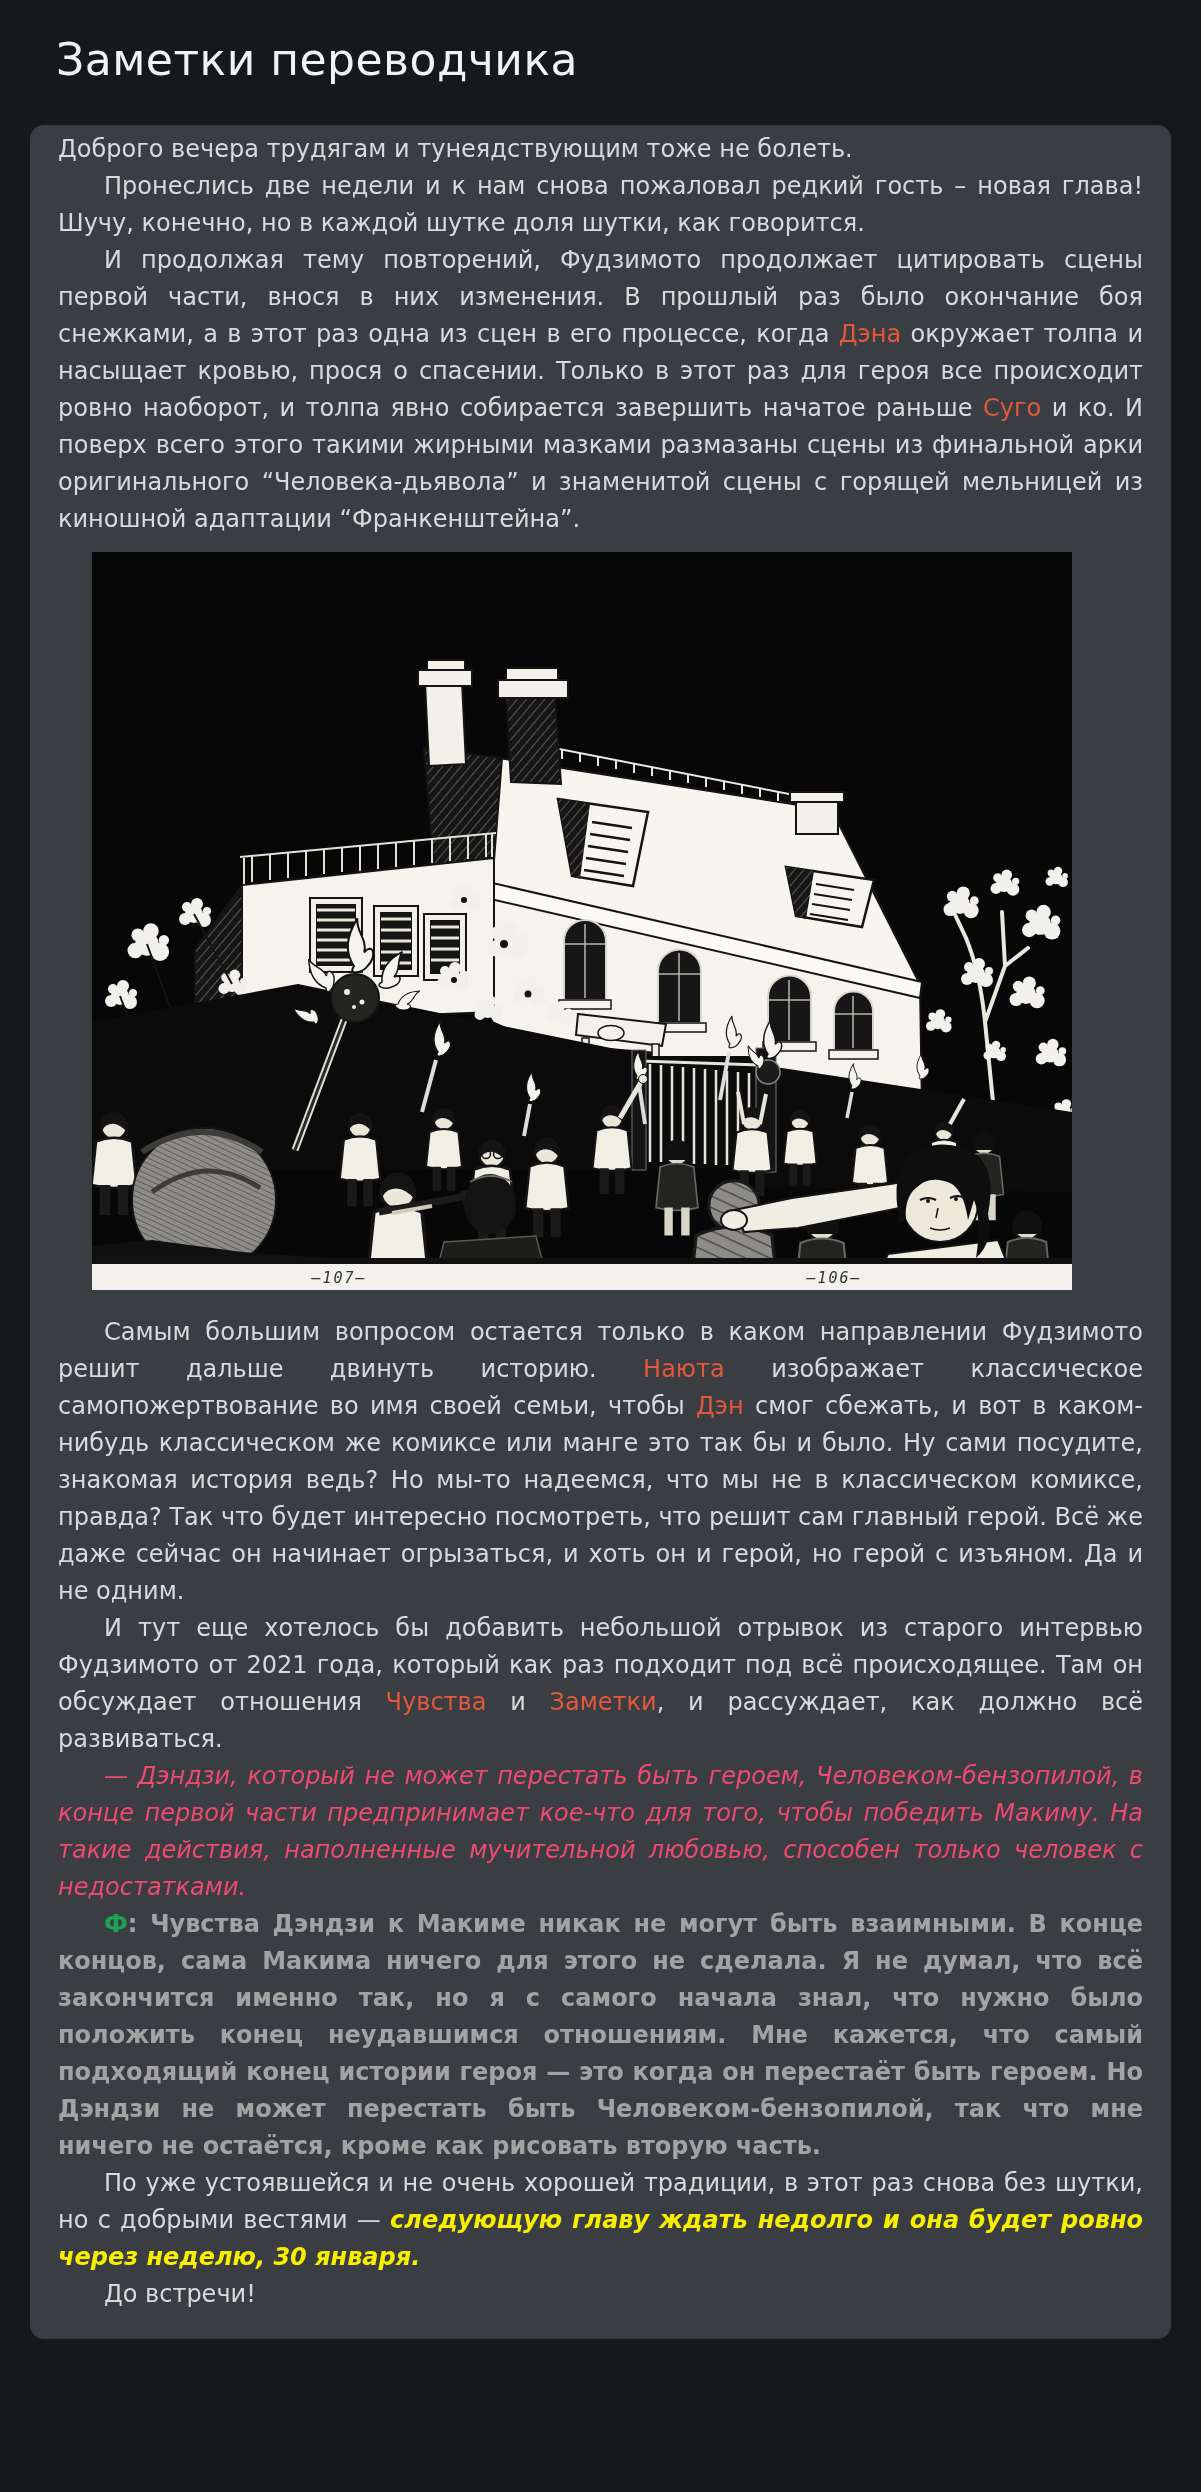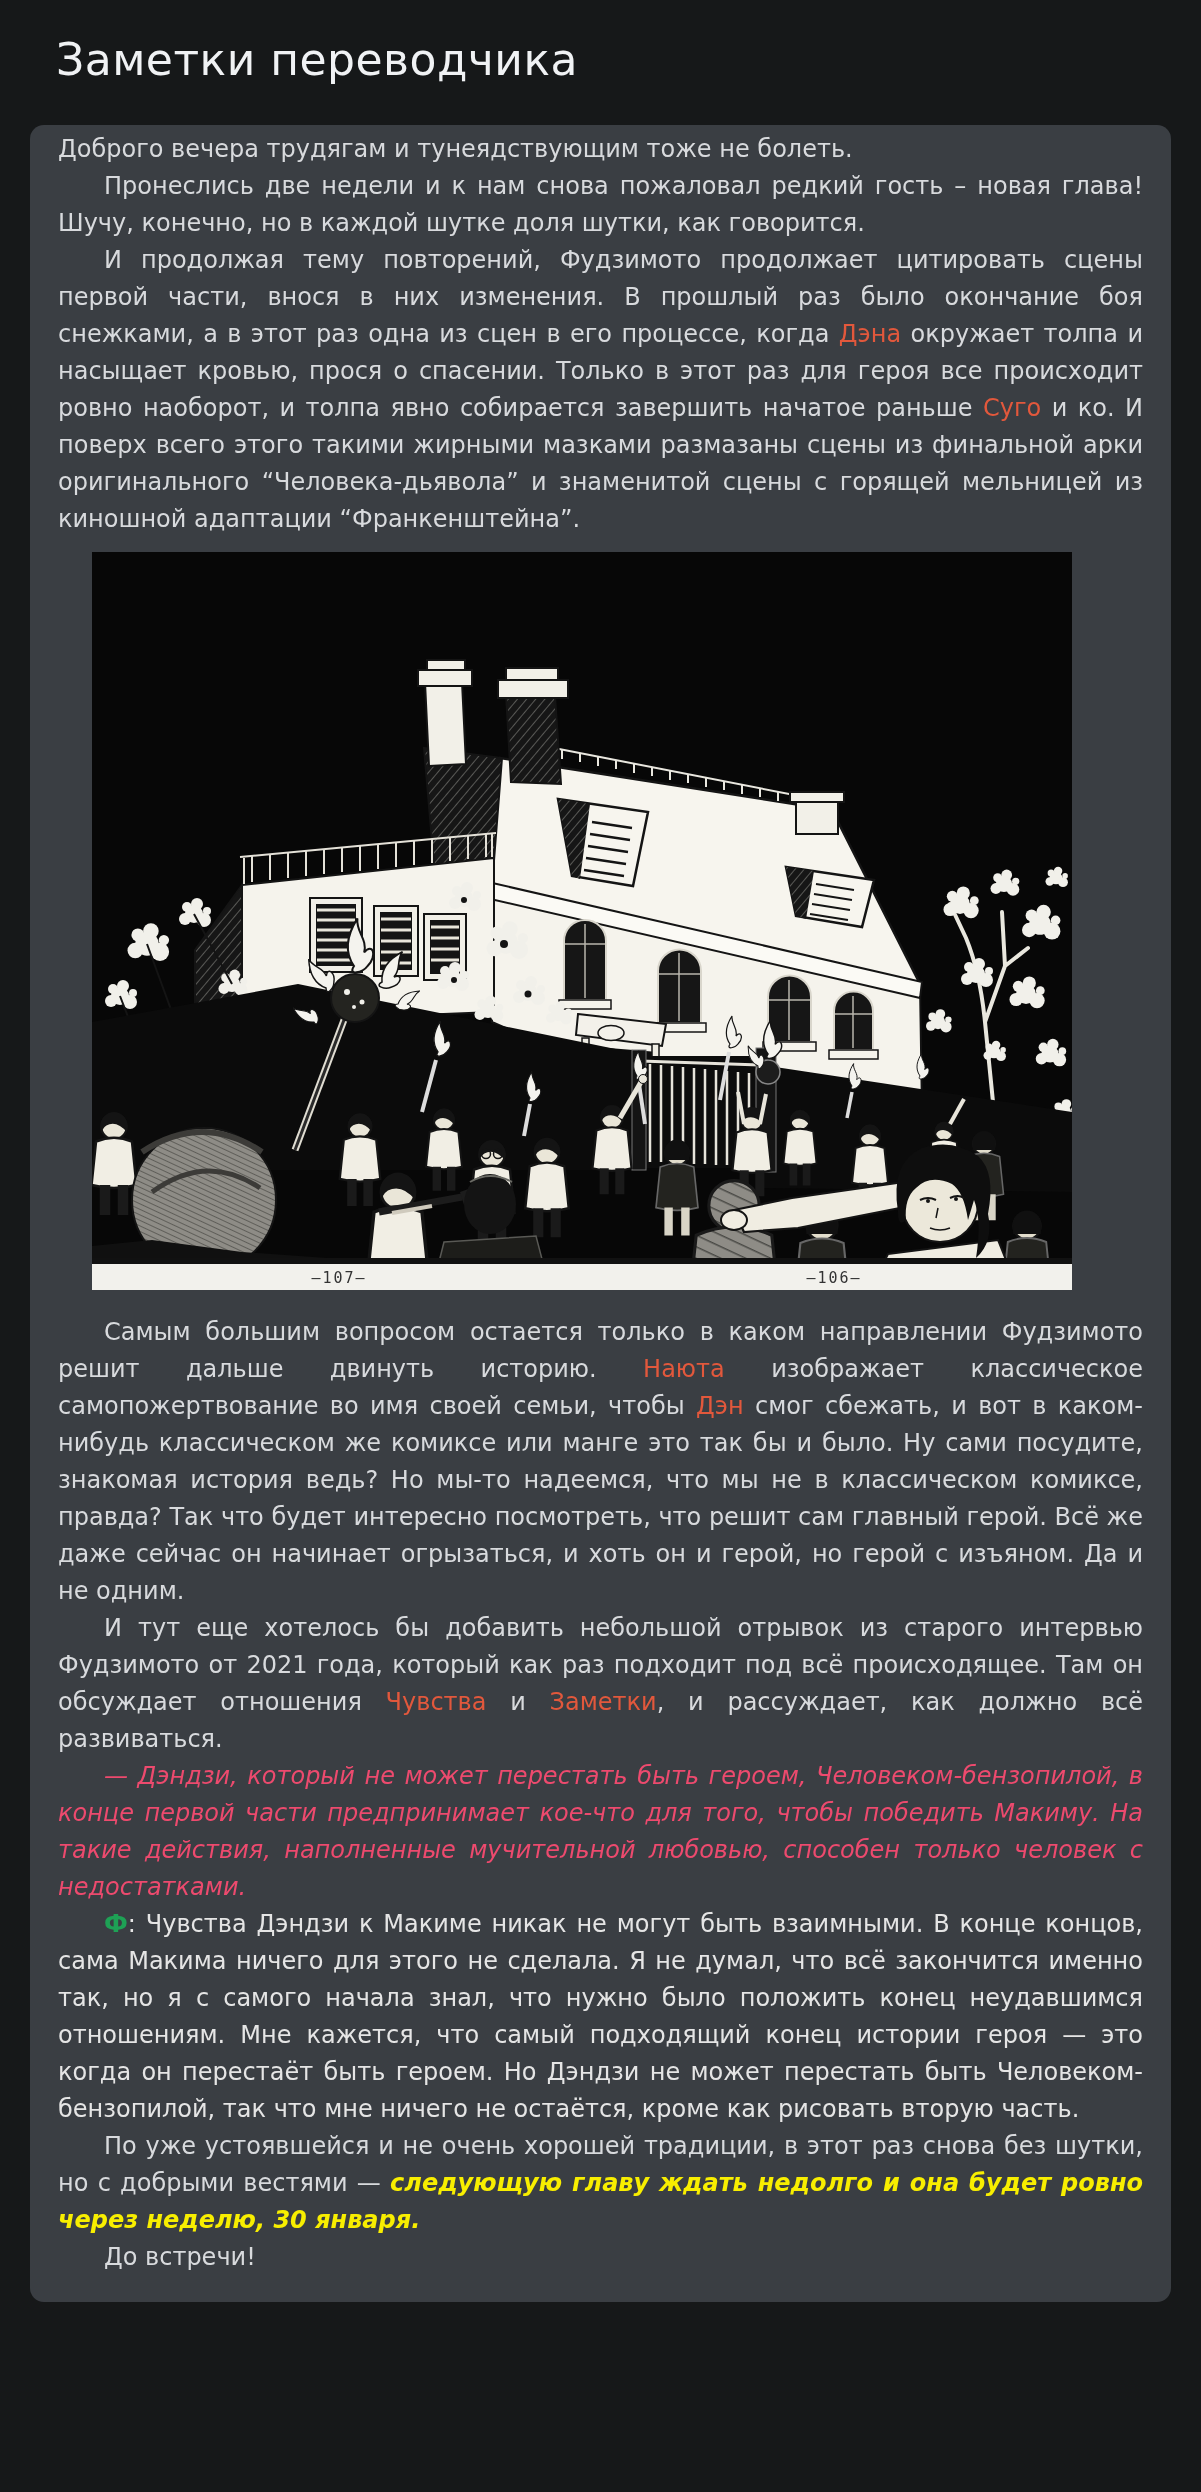--- a/index.html
+++ b/index.html
@@ -24,24 +24,24 @@
     font-size:24px;line-height:37px;
     text-align:justify;
     color:#d8dadd;
     hyphens:none;
   }
   .indent{text-indent:46px;}
   .gap{margin-top:37px;}
   .gap-sm{margin-top:22px;}
   .link{color:#e2583c;cursor:pointer;text-decoration:none;}
   .quote{color:#ed4a6e;font-weight:normal;font-style:italic;}
-  .bold{color:#e5e5e5;font-weight:normal;}
+  .bold{color:#a3a3a3;font-weight:bold;}
   .green{color:#1ea155;font-weight:bold;}
   .yellow{color:#f8ee00;font-weight:bold;font-style:italic;}
-  figure.manga{margin:14px 0 24px 34px;line-height:0;}
+  figure.manga{margin:14px 0 24px 34px;line-height:0;font-style:italic;}
   figure.manga svg{display:block;}
   .pg-num{font-family:"DejaVu Sans Mono","Liberation Mono",monospace;font-size:15px;fill:#333;letter-spacing:2px;}
 </style>
 </head>
 <body>
 
 <h1>Заметки переводчика</h1>
 
 <div class="card">
 

